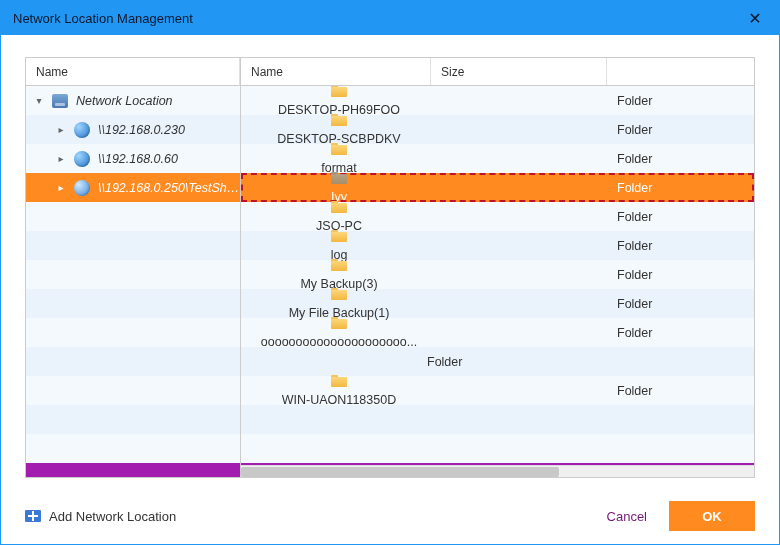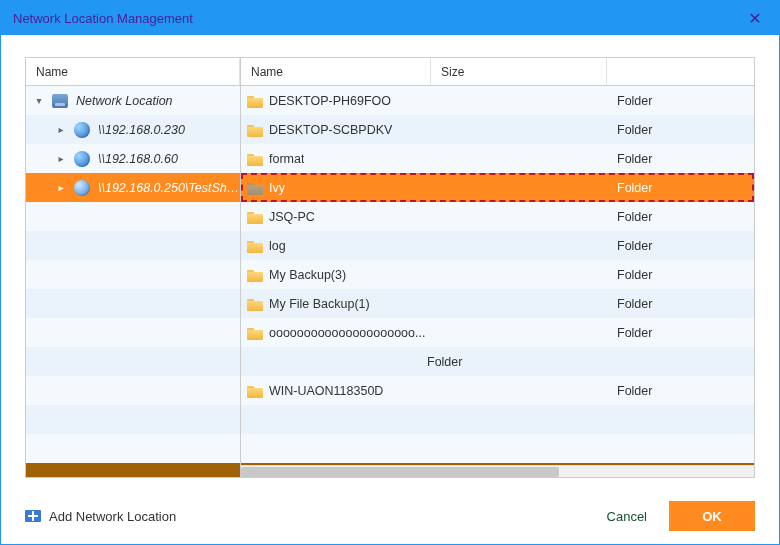--- a/index.html
+++ b/index.html
@@ -1,24 +1,24 @@
 <!DOCTYPE html>
 <html><head>
 <meta charset="utf-8">
 <style>
 * { box-sizing: border-box; margin: 0; padding: 0; font-family: "Segoe UI", Tahoma, sans-serif; }
 body { background: #fff; width: 780px; height: 545px; overflow: hidden; border: 1px solid #2196f3; position: relative; }
 
-.titlebar { height: 34px; background: #2196f3; color: #4c1d95; display: flex; align-items: center; padding: 0 12px; font-size: 13px; }
+.titlebar { height: 34px; background: #2196f3; color: #0f172a; display: flex; align-items: center; padding: 0 12px; font-size: 13px; }
 .titlebar .title { flex: 1; }
 .titlebar .close { width: 24px; height: 24px; display: flex; align-items: center; justify-content: center; cursor: pointer; font-size: 16px; }
 
 .content { position: absolute; top: 34px; left: 0; right: 0; bottom: 56px; padding: 22px 24px 10px 24px; display: flex; gap: 0; }
 
-.panel { border: 1px solid #ccc; background: #a16207; display: flex; flex-direction: column; overflow: hidden; }
+.panel { border: 1px solid #ccc; background: #a21caf; display: flex; flex-direction: column; overflow: hidden; }
 .panel-left { width: 216px; }
 .panel-right { flex: 1; border-left: none; position: relative; }
 
 .header-row { display: flex; height: 28px; align-items: center; border-bottom: 1px solid #ccc; font-size: 12px; color: #333; background: #fff; }
 .header-left { padding-left: 10px; border-right: 1px solid #e0e0e0; }
 .header-right .col { border-right: 1px solid #e0e0e0; padding-left: 10px; height: 100%; display: flex; align-items: center; }
 .col-name { width: 190px; }
 .col-size { width: 176px; }
 .col-type { flex: 1; }
 
@@ -27,34 +27,34 @@
 .tree-row { height: 29px; display: flex; align-items: center; }
 .stripe-even { background: #f4f9fe; }
 .stripe-odd { background: #eaf3fc; }
 .tree-row.selected { background: #ff8a1f; color: #fff; }
 .tree-row .chev { width: 14px; text-align: center; color: #666; font-size: 10px; }
 .tree-row.selected .chev { color: #fff; }
 .tree-row .iconbox { width: 20px; display: flex; align-items: center; justify-content: center; }
 .tree-row .txt { white-space: nowrap; overflow: hidden; text-overflow: ellipsis; font-style: italic; }
 
 .list-row { height: 29px; display: flex; align-items: center; }
-.list-row .cname { width: 190px; padding-left: 6px; display: flex; align-items: flex-end; gap: 6px; overflow: hidden; }
+.list-row .cname { width: 190px; padding-left: 6px; display: flex; align-items: center; gap: 6px; overflow: hidden; flex-direction: column; }
 .list-row .cname .txt { white-space: nowrap; overflow: hidden; text-overflow: ellipsis; }
 .list-row .csize { width: 176px; padding-left: 10px; }
 .list-row .ctype { flex: 1; padding-left: 10px; }
 .list-row.highlighted { background: #ff8a1f !important; color: #fff; outline: 2px dashed #c0122b; outline-offset: -2px; }
 
 .scrollbar-h { position: absolute; bottom: 0; left: 0; right: 0; height: 12px; background: #f0f0f0; border-top: 1px solid #ddd; }
 .scrollbar-h .thumb { position: absolute; left: 0; top: 1px; height: 10px; background: #c8c8c8; border-radius: 2px; width: 62%; }
 
 .bottombar { position: absolute; left: 0; right: 0; bottom: 0; height: 56px; display: flex; align-items: center; padding: 0 24px; }
 .bottombar .add { display: flex; align-items: center; gap: 8px; color: #333; font-size: 13px; cursor: pointer; }
 .bottombar .spacer { flex: 1; }
 .bottombar .btn { height: 30px; padding: 0 22px; font-size: 13px; border: none; cursor: pointer; background: transparent; }
-.bottombar .btn-cancel { color: #14532d; text-align: right; }
+.bottombar .btn-cancel { color: #701a75; text-align: right; }
 .bottombar .btn-ok { background: #ff8a1f; color: #fff; min-width: 86px; font-weight: bold; }
 
 .icon-folder { width: 16px; height: 13px; position: relative; }
 .icon-folder::before { content: ""; position: absolute; top: 1px; left: 0; width: 7px; height: 3px; background: #f6c35a; border-radius: 1px 1px 0 0; }
 .icon-folder::after { content: ""; position: absolute; top: 3px; left: 0; width: 16px; height: 10px; background: linear-gradient(#fcd77a,#f3b73f); border-radius: 1px; }
 
 .icon-globe { width: 16px; height: 16px; border-radius: 50%; background: radial-gradient(circle at 30% 30%, #9fd6ff, #1f6fc7); position: relative; box-shadow: inset -1px -1px 2px rgba(0,0,0,.2); }
 .icon-globe.sel { background: radial-gradient(circle at 30% 30%, #cfeaff, #3a87d6); }
 .icon-net { width: 16px; height: 14px; background: linear-gradient(#7aa8d8,#4a76b0); border-radius: 2px; position: relative; }
 .icon-net::after{ content:""; position:absolute; left:3px; right:3px; bottom:2px; height:3px; background:rgba(255,255,255,.5); border-radius:1px;}

